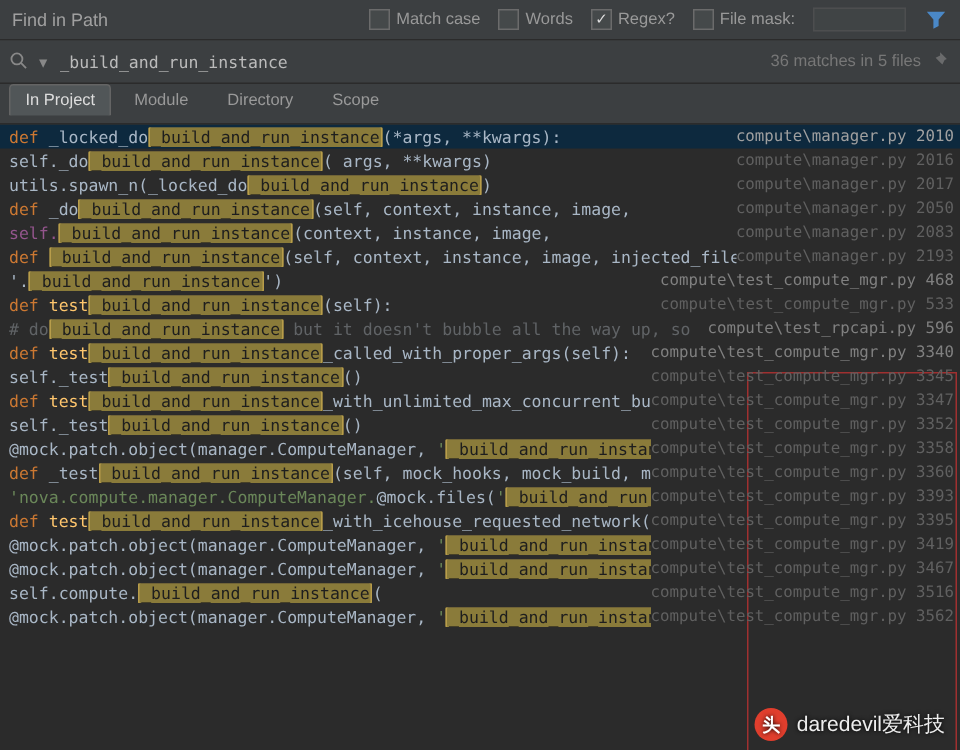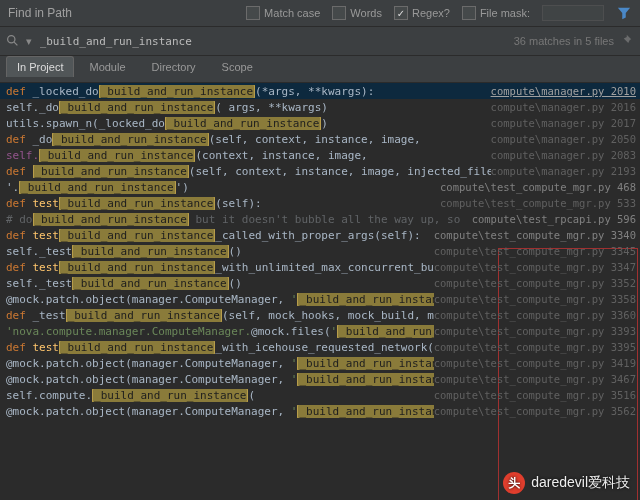--- a/index.html
+++ b/index.html
@@ -143,21 +143,21 @@
     flex: 1;
     overflow: hidden;
     text-overflow: clip;
   }
   .row .loc {
     color: #606060;
     padding-right: 4px;
     font-size: 10.5px;
   }
   .row.vis .loc { color: #808080; }
-  .row.sel .loc { color: #a0a0a0; text-decoration: underline; }
+  .row.sel .loc { color: #a0a0a0; }
   .kw-def { color: #cc7832; }
   .kw-self { color: #94558d; text-align: center; }
   .fn { color: #ffc66d; }
   .str { color: #6a8759; }
   .txt { color: #a9b7c6; }
   .dim { color: #606366; }
   .hl-y {
     background: #8a7b3a;
     color: #1e1e1e;
     border: 1px solid #b89d4a;

